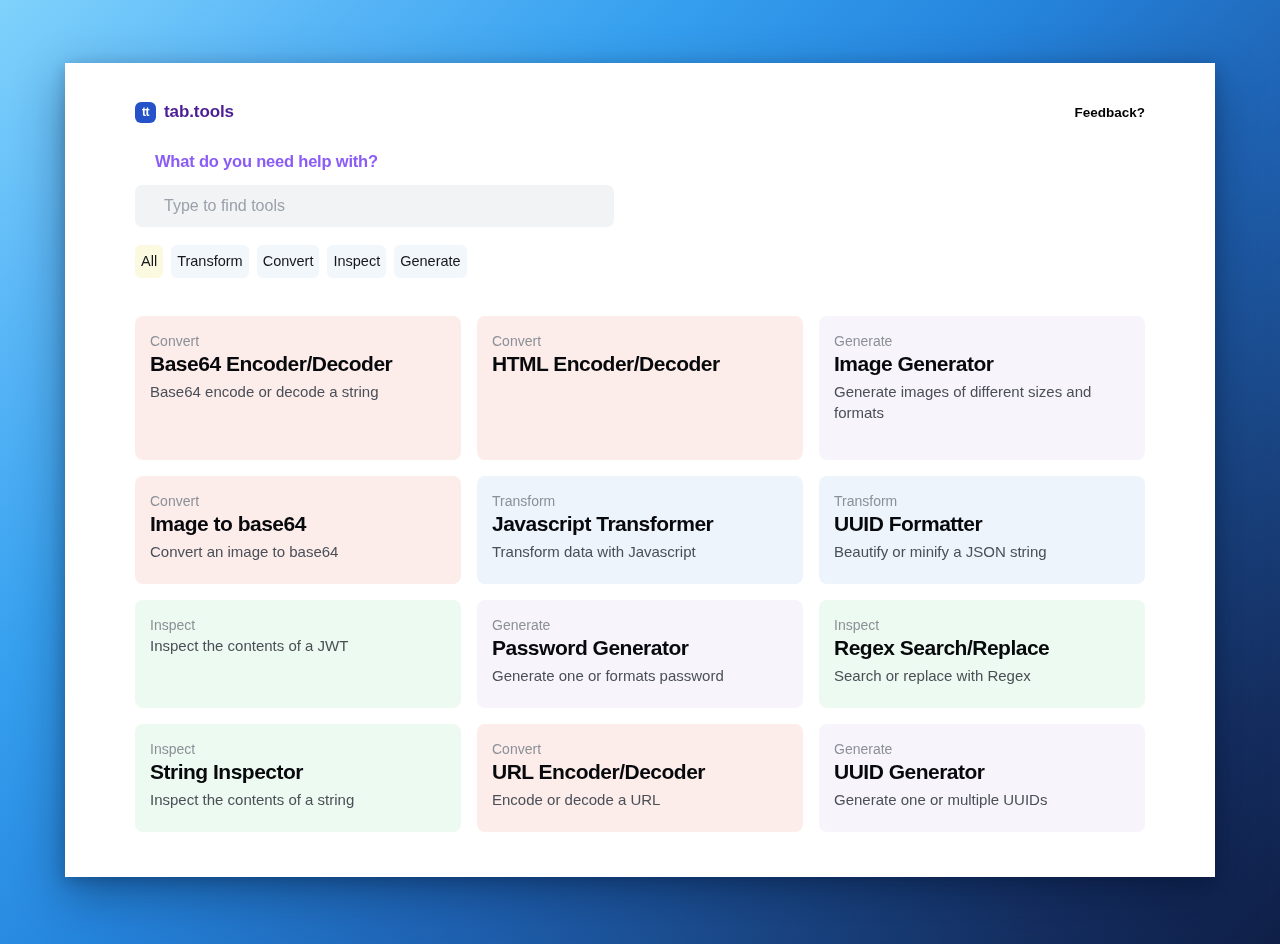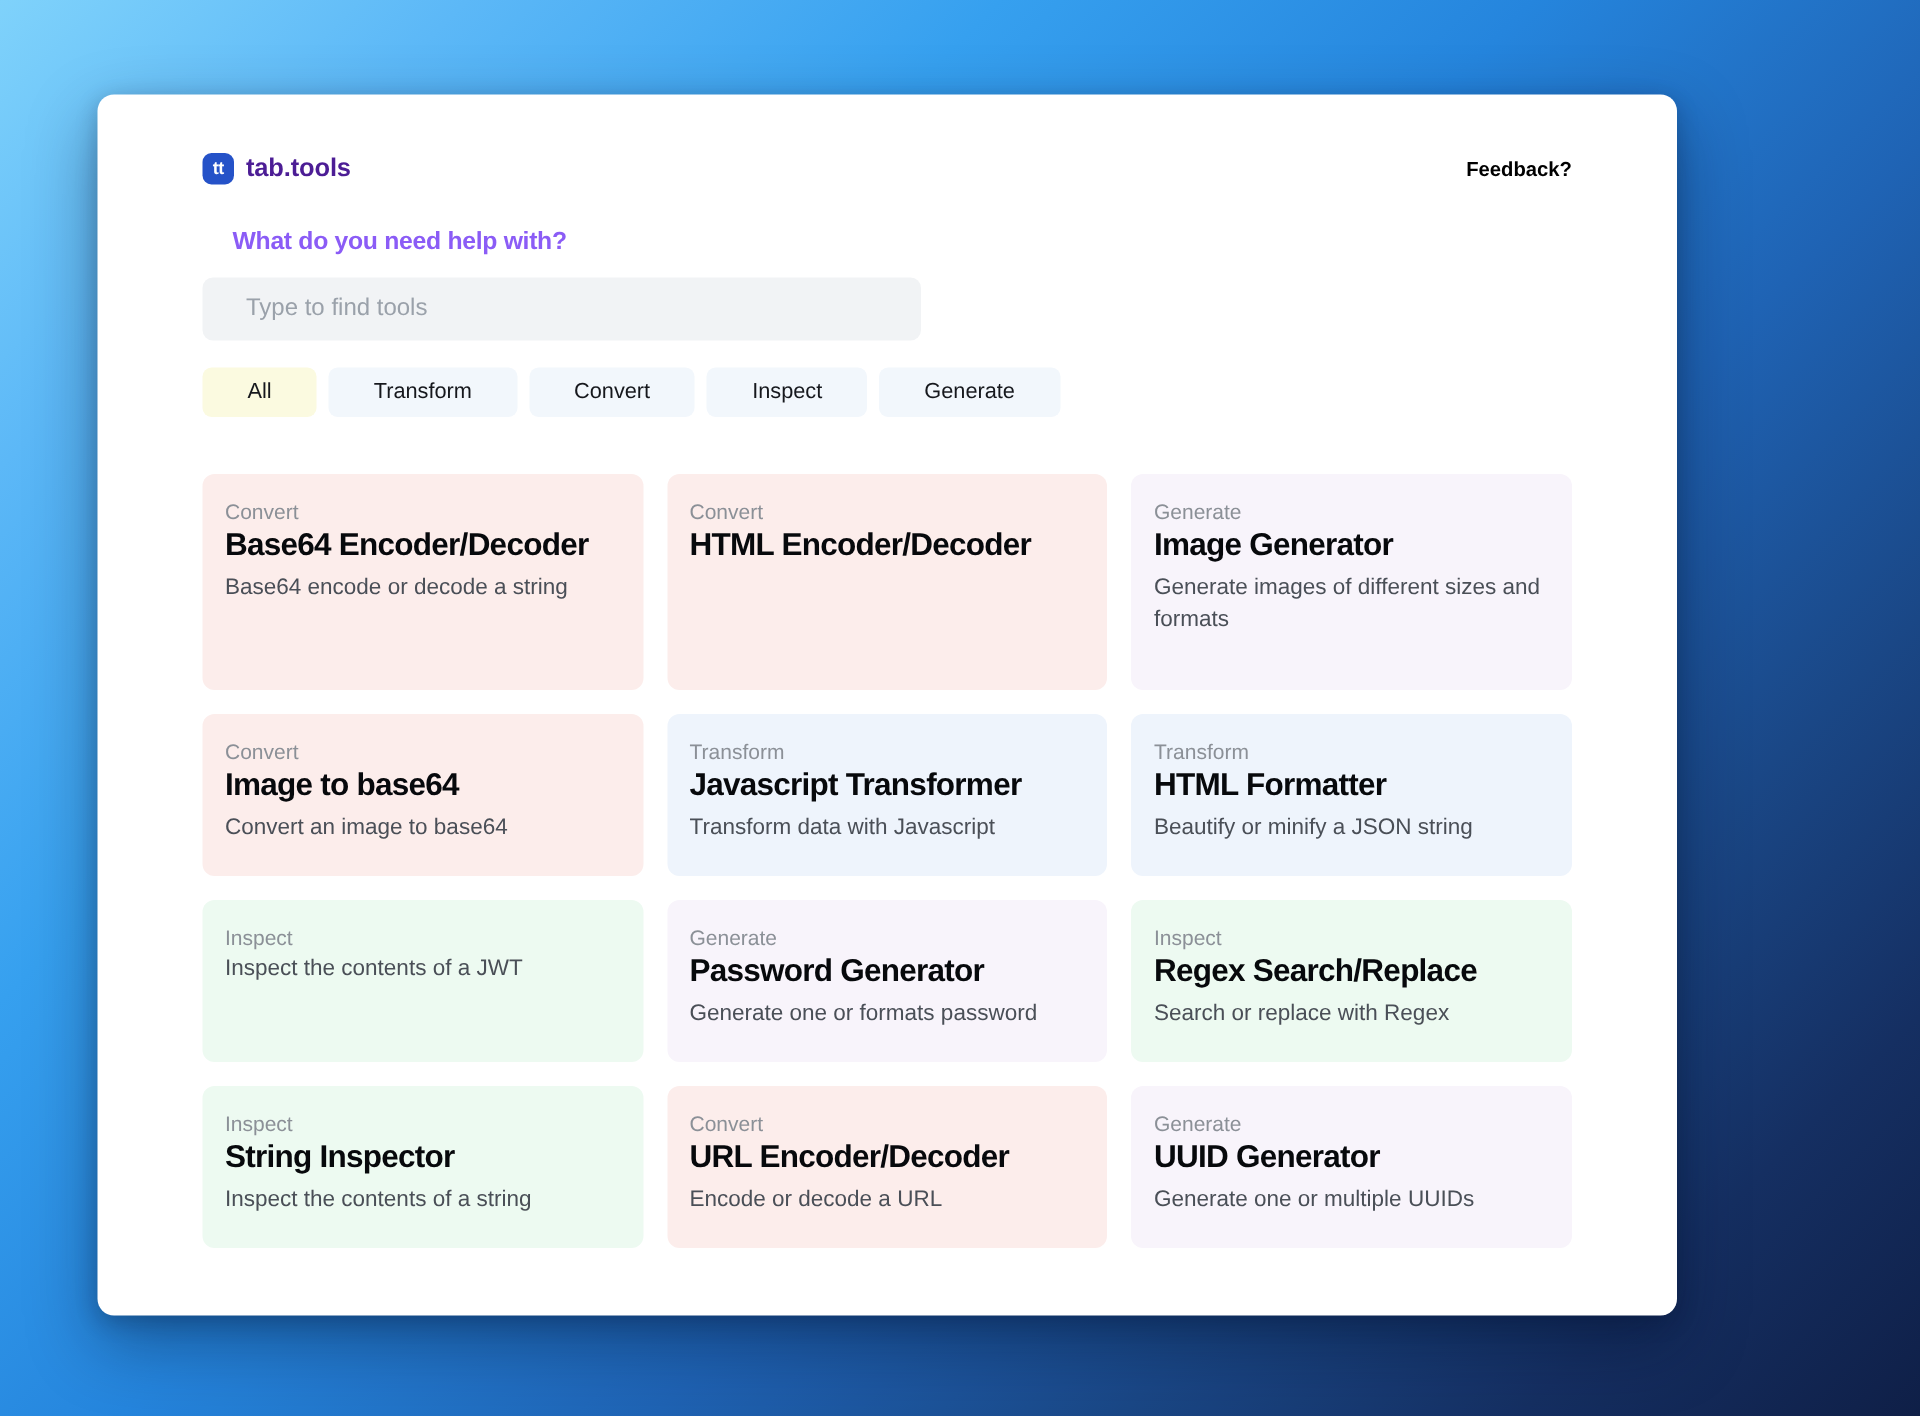--- a/index.html
+++ b/index.html
@@ -22,24 +22,24 @@
         #152f62 88%,
         #0f1f47 100%);
     position: relative;
   }
 
   
   .panel {
     position: absolute;
     left: 65px;
     top: 63px;
-    width: 1053px;
+    width: 1150px;
     height: 814px;
     background: #ffffff;
-    border-radius: 11px;
+    border-radius: 0;
     box-shadow: 0 18px 46px rgba(2, 14, 40, 0.38),
                 0 4px 14px rgba(2, 14, 40, 0.22);
     overflow: hidden;
   }
 
   .panel-inner {
     padding: 36px 70px 0 70px;
   }
 
   
@@ -112,21 +112,21 @@
 
   
   .filters {
     margin-top: 18px;
     display: flex;
     gap: 8px;
   }
 
   .chip {
     height: 33px;
-    padding: 0 30px;
+    padding: 0 6px;
     border: none;
     border-radius: 6px;
     background: #f2f7fc;
     font-family: "Liberation Sans", sans-serif;
     font-size: 14.5px;
     color: #16181d;
     cursor: pointer;
     line-height: 33px;
   }
   .chip.is-active { background: #fbfae0; }
@@ -223,21 +223,21 @@
           <div class="card-title">Image to base64</div>
           <div class="card-desc">Convert an image to base64</div>
         </div>
         <div class="card cat-transform">
           <div class="card-category">Transform</div>
           <div class="card-title">Javascript Transformer</div>
           <div class="card-desc">Transform data with Javascript</div>
         </div>
         <div class="card cat-transform">
           <div class="card-category">Transform</div>
-          <div class="card-title">HTML Formatter</div>
+          <div class="card-title">UUID Formatter</div>
           <div class="card-desc">Beautify or minify a JSON string</div>
         </div>
         <div class="card cat-inspect">
           <div class="card-category">Inspect</div>
           <div class="card-desc">Inspect the contents of a JWT</div>
         </div>
         <div class="card cat-generate">
           <div class="card-category">Generate</div>
           <div class="card-title">Password Generator</div>
           <div class="card-desc">Generate one or formats password</div>

